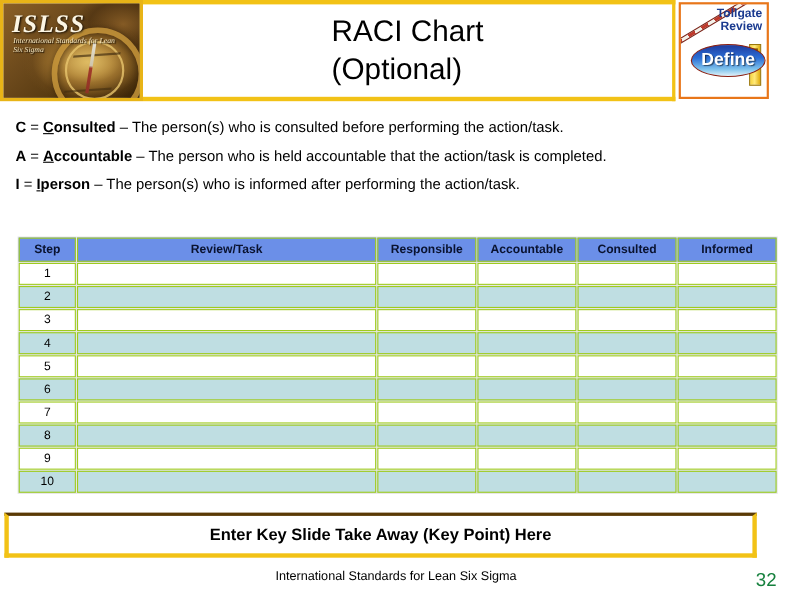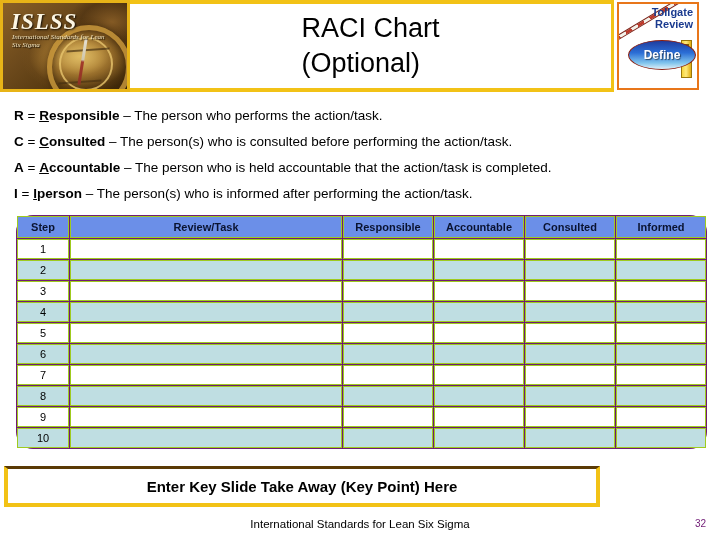--- a/index.html
+++ b/index.html
@@ -164,21 +164,21 @@
     width: 66px; height: 28px;
     border-radius: 50%;
     background: linear-gradient(180deg, #1f3c9e 0%, #2b6ed6 42%, #7fc3ec 78%, #dff0f8 100%);
     border: 1px solid #8a1f12;
     z-index: 4;
     display: flex;
     align-items: center;
     justify-content: center;
   }
   #define-label {
-    font-size: 12px;
+    font-size: 16px;
     font-weight: bold;
     color: #ffffff;
     text-shadow: 1px 1px 1px rgba(0,0,0,.55);
   }
 
   
   #definitions {
     position: absolute;
     left: 14px; top: 103px;
     width: 696px;
@@ -192,23 +192,22 @@
   .def-key { font-weight: bold; }
   .def-u   { font-weight: bold; text-decoration: underline; }
 
   
   #raci-table {
     position: absolute;
     left: 16px; top: 215px;
     width: 688px;
     border-collapse: separate;
     border-spacing: 1px;
-    background: #701a75;
+    background: #e5e5e5;
     table-layout: fixed;
-    border-radius: 17px;
   }
   #raci-table th,
   #raci-table td {
     border: 1px solid #9fcb1e;
     padding: 0;
     height: 20px;
     font-size: 11px;
     text-align: center;
     vertical-align: middle;
     box-sizing: border-box;
@@ -222,21 +221,21 @@
   .row-white td { background: #ffffff; }
   .row-tint  td { background: #bfdee2; }
   .c-step { width: 52px; }
   .c-task { width: 272px; }
   .c-resp, .c-acct, .c-cons, .c-info { width: 90px; }
 
   
   #key-box {
     position: absolute;
     left: 4px; top: 466px;
-    width: 596px; height: 41px;
+    width: 684px; height: 41px;
     background: #ffffff;
     border: 4px solid #f2c216;
     border-top: 3px solid #5a3a05;
     box-sizing: border-box;
     display: flex;
     align-items: center;
     justify-content: center;
   }
   #key-text {
     font-size: 15px;
@@ -248,22 +247,22 @@
     position: absolute;
     left: 0; top: 518px;
     width: 720px;
     text-align: center;
     font-size: 11.5px;
     color: #000;
   }
   #page-number {
     position: absolute;
     right: 14px; top: 518px;
-    font-size: 10px;
-    color: #701a75;
+    font-size: 17px;
+    color: #15803d;
   }
 </style>
 </head>
 <body>
 
 <div id="header">
 
   <div id="logo-block">
     <div id="logo-ring-outer"></div>
     <div id="logo-ring-inner"></div>
@@ -290,21 +289,20 @@
     </div>
     <div id="gate-arm"></div>
     <div id="define-oval">
       <span id="define-label">Define</span>
     </div>
   </div>
 
 </div>
 
 <div id="definitions">
-    <div class="def-line"><span class="def-key">R</span><span> = </span><span class="def-u">R</span><span class="def-key">esponsible</span><span> – The person who performs the action/task.</span></div>
     <div class="def-line"><span class="def-key">C</span><span> = </span><span class="def-u">C</span><span class="def-key">onsulted</span><span> – The person(s) who is consulted before performing the action/task.</span></div>
     <div class="def-line"><span class="def-key">A</span><span> = </span><span class="def-u">A</span><span class="def-key">ccountable</span><span> – The person who is held accountable that the action/task is completed.</span></div>
     <div class="def-line"><span class="def-key">I</span><span> = </span><span class="def-u">I</span><span class="def-key">person</span><span> – The person(s) who is informed after performing the action/task.</span></div>
   </div>
 
 <table id="raci-table">
   <thead>
     <tr>
       <th class="c-step">Step</th>
       <th class="c-task">Review/Task</th>

